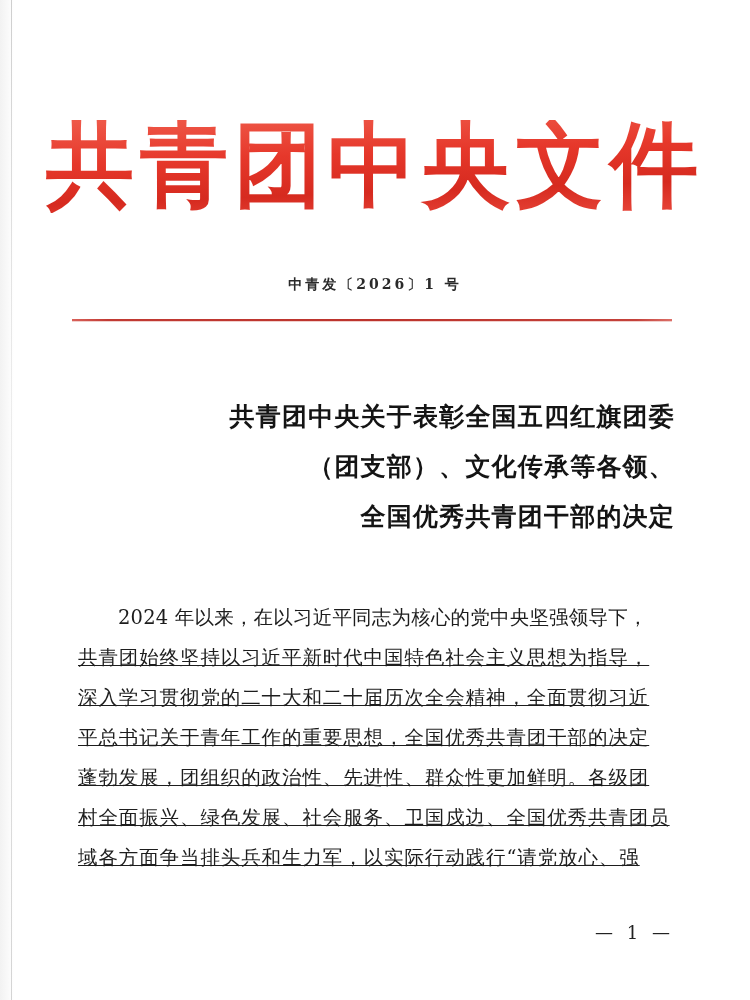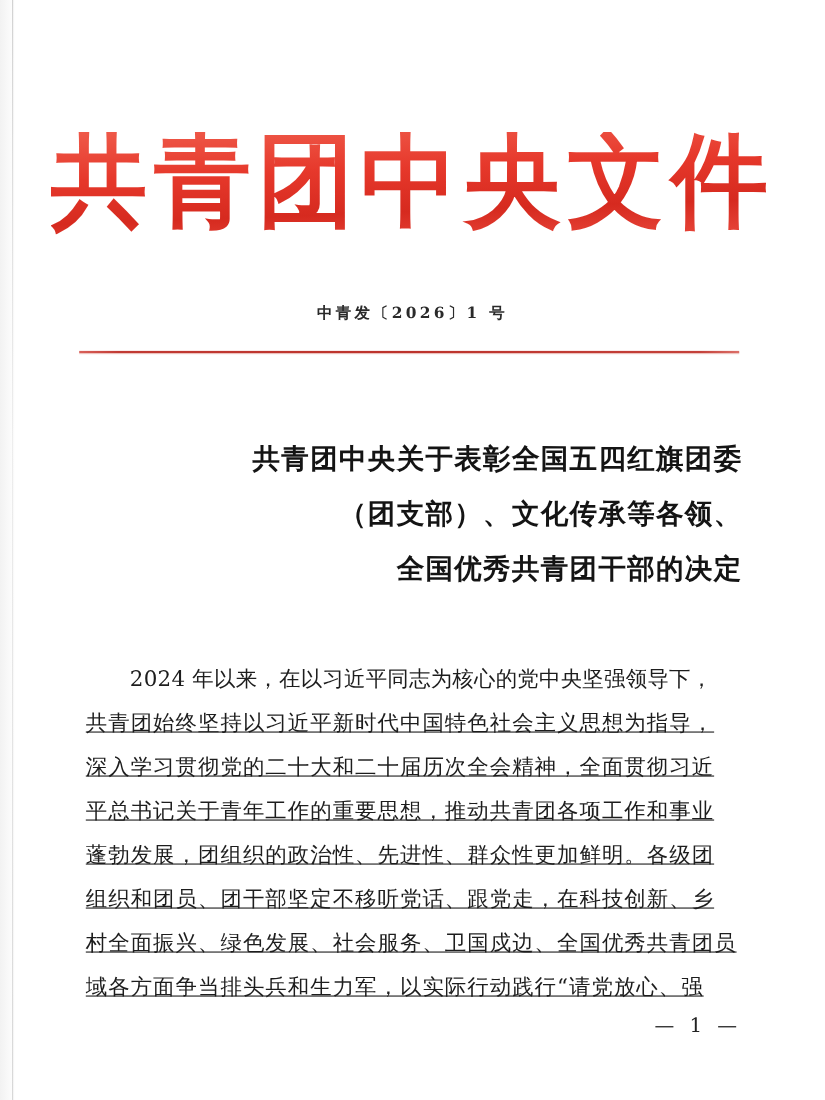--- a/index.html
+++ b/index.html
@@ -161,22 +161,21 @@
   <div class="doc-title">
     <div class="tline">共青团中央关于表彰全国五四红旗团委</div>
     <div class="tline">（团支部）、文化传承等各领、</div>
     <div class="tline">全国优秀共青团干部的决定</div>
   </div>
 
   <div class="body-text">
     <div class="bline indent">2024 年以来，在以习近平同志为核心的党中央坚强领导下，</div>
     <div class="bline spread">共青团始终坚持以习近平新时代中国特色社会主义思想为指导，</div>
     <div class="bline spread">深入学习贯彻党的二十大和二十届历次全会精神，全面贯彻习近</div>
-    <div class="bline spread">平总书记关于青年工作的重要思想，推动共青团各项工作和事业</div>
+    <div class="bline spread">平总书记关于青年工作的重要思想，全国优秀共青团干部的决定</div>
     <div class="bline spread">蓬勃发展，团组织的政治性、先进性、群众性更加鲜明。各级团</div>
-    <div class="bline spread">组织和团员、团干部坚定不移听党话、跟党走，在科技创新、乡</div>
     <div class="bline spread">村全面振兴、绿色发展、社会服务、卫国戍边、全国优秀共青团员</div>
     <div class="bline spread">域各方面争当排头兵和生力军，以实际行动践行“请党放心、强</div>
   </div>
 
   <div class="page-number">— 1 —</div>
 
 </div>
 
 </body></html>

